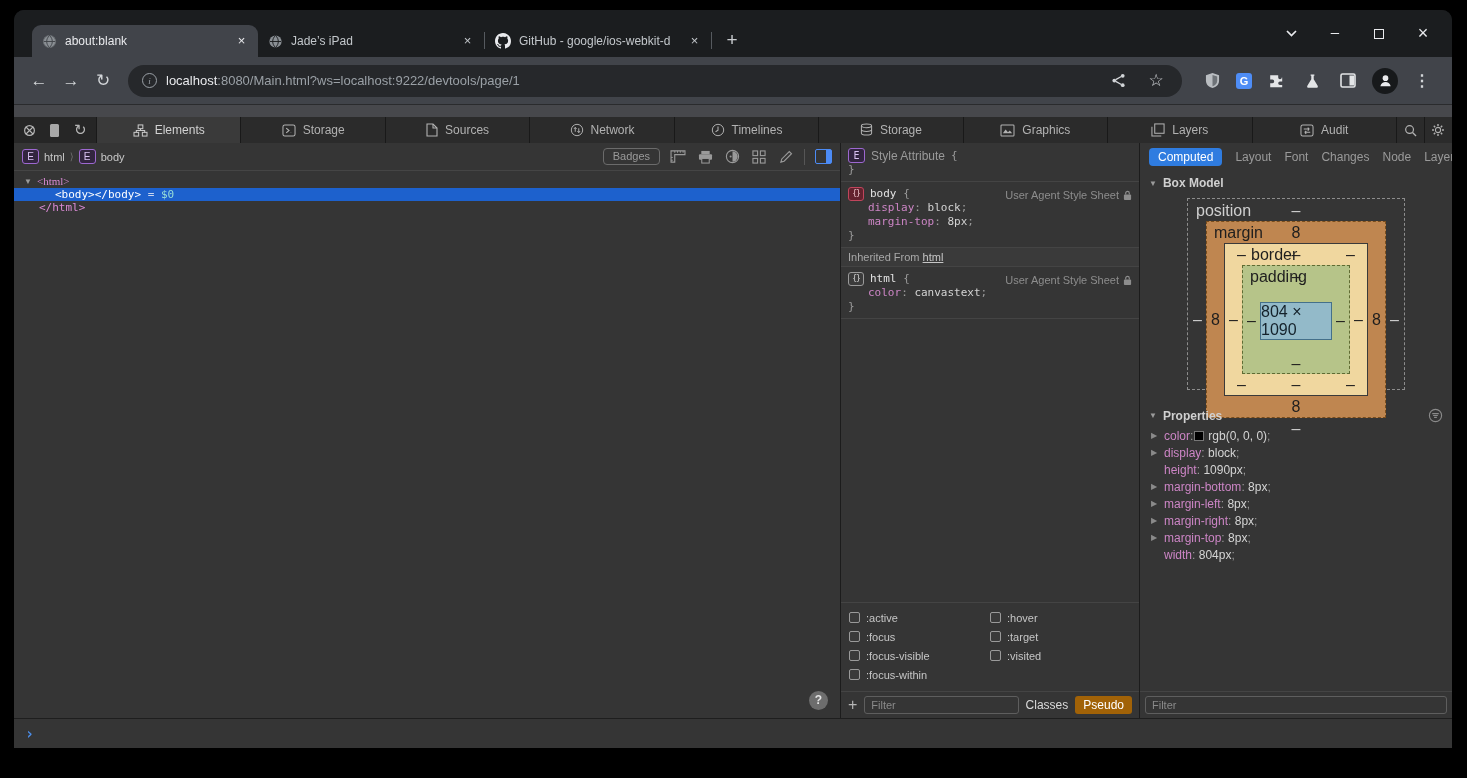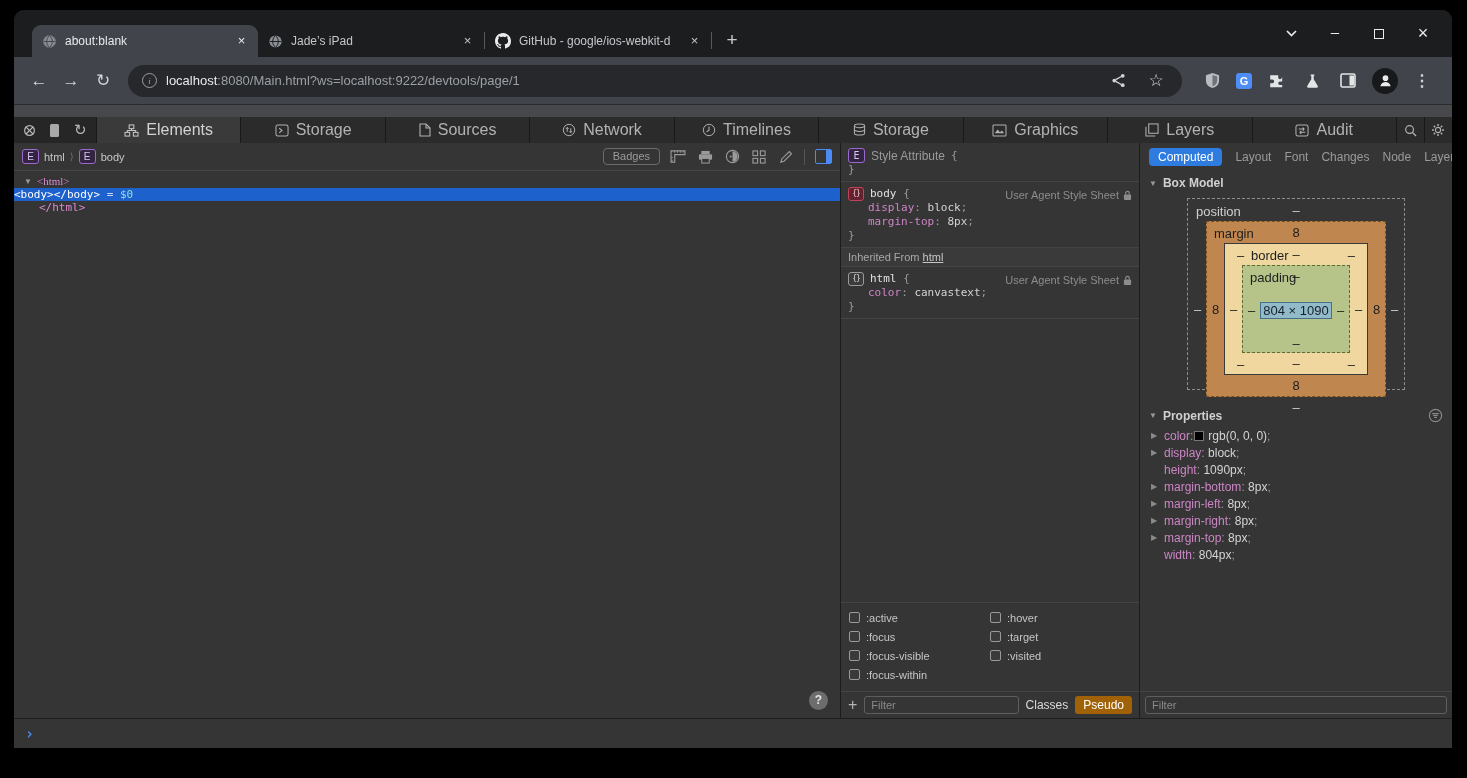--- a/index.html
+++ b/index.html
@@ -36,21 +36,21 @@
   .avatar-circle { width:26px; height:26px; border-radius:50%; background:#17191b; display:flex; align-items:center; justify-content:center; }
 
   
   .pagestrip { height:22px; background:#47484c; border-top:1px solid #2a2b2d; }
 
   
   .devtools { position:absolute; top:107px; left:0; right:0; bottom:0; background:#353535; display:flex; flex-direction:column; color:#c8c8c8; }
   .dt-tabbar { height:26px; background:#262626; display:flex; align-items:stretch; flex:none; }
   .dt-controls { display:flex; align-items:center; gap:6px; padding:0 6px; width:82px; flex:none; }
   .dt-ctrl { width:22px; height:22px; display:flex; align-items:center; justify-content:center; color:#b5b5b5; font-size:15px; }
-  .dt-tab { flex:1; display:flex; align-items:center; justify-content:center; gap:7px; color:#b2b2b2; font-size:16px; border-left:1px solid #191919; background:#2b2b2b; min-width:0; }
+  .dt-tab { flex:1; display:flex; align-items:center; justify-content:center; gap:7px; color:#b2b2b2; font-size:12px; border-left:1px solid #191919; background:#2b2b2b; min-width:0; }
   .dt-tab.active { background:#3a3a3a; color:#d2d2d2; }
   .dt-right-btn { width:28px; display:flex; align-items:center; justify-content:center; border-left:1px solid #191919; background:#2b2b2b; color:#b2b2b2; font-size:14px; flex:none; }
 
   .dt-main { flex:1; display:flex; min-height:0; }
 
   
   .dom-panel { width:826px; display:flex; flex-direction:column; position:relative; flex:none; }
   .crumbbar { height:28px; border-bottom:1px solid #454545; display:flex; align-items:center; padding:0 8px; gap:5px; flex:none; font-size:11px; }
   .etag { width:17px; height:15px; border:1px solid #9d68d0; border-radius:3px; background:#32253f; color:#d9c2f2; font-size:10px; display:flex; align-items:center; justify-content:center; flex:none; }
   .crumb-label { color:#c8c8c8; }
@@ -104,21 +104,21 @@
   .computed-panel { flex:1; border-left:1px solid #1c1c1c; display:flex; flex-direction:column; min-width:0; }
   .cp-tabs { height:27px; display:flex; align-items:center; padding:0 9px; gap:13px; font-size:12px; color:#9a9a9a; flex:none; }
   .cp-tab { white-space:nowrap; }
   .cp-tab.active { background:#2f7ce0; color:#fff; border-radius:4px; padding:2px 9px; }
   .section-head { display:flex; align-items:center; gap:6px; padding:6px 9px 4px; color:#d0d0d0; font-size:12px; font-weight:bold; flex:none; }
   .disc-tri { color:#9a9a9a; font-size:8px; }
   .sh-right { margin-left:auto; display:flex; align-items:center; }
 
   
   .bm-wrap { display:flex; justify-content:center; padding:4px 0 12px; flex:none; }
-  .bm { display:flex; flex-direction:column; font-size:13px; }
+  .bm { display:flex; flex-direction:column; font-size:16px; }
   .bm-top,.bm-bottom { position:relative; height:21px; display:flex; align-items:center; justify-content:center; flex:none; }
   .bm-label { position:absolute; left:7px; top:50%; transform:translateY(-50%); }
   .bm-edge-l { position:absolute; left:12px; top:50%; transform:translateY(-50%); }
   .bm-edge-r { position:absolute; right:12px; top:50%; transform:translateY(-50%); }
   .bm-mid { display:flex; align-items:stretch; flex:1; }
   .bm-side { width:17px; display:flex; align-items:center; justify-content:center; flex:none; }
   .bm-position { width:218px; height:192px; border:1px dashed #8d8d8d; color:#cfcfcf; background:transparent; padding:1px; }
   .bm-margin { flex:1; background:#bf8650; border:1px dashed #7a4e1d; color:#1e1e1e; }
   .bm-border { flex:1; background:#f0d79f; border:1px solid #3a3a3a; color:#1e1e1e; }
   .bm-padding { flex:1; background:#b6c489; border:1px dashed #5f6b33; color:#1e1e1e; }
@@ -411,21 +411,21 @@
                   </svg>
                 </span>
             <span class="vdiv"></span>
             <span class="crumb-icon">
                   <span class="panel-toggle"></span>
                 </span>
           </span>
         </div>
         <div class="tree">
           <div class="tl" style="padding-left:10px;font-family:Liberation Serif, serif;"><span class="disc">▼</span><span class="tag">&lt;html&gt;</span></div>
-          <div class="tl tl-selected" style=""><span>&lt;body&gt;&lt;/body&gt;</span><span> </span><span class="sel-eq">=</span><span> </span><span class="sel-ref">$0</span></div>
+          <div class="tl tl-selected" style="padding-left:41px;"><span>&lt;body&gt;&lt;/body&gt;</span><span> </span><span class="sel-eq">=</span><span> </span><span class="sel-ref">$0</span></div>
           <div class="tl" style="padding-left:25px;"><span class="tag">&lt;/html&gt;</span></div>
           <div class="help-btn">?</div>
         </div>
       </div>
 
       <div class="styles-panel">
         <div class="rule">
           <div class="rule-head">
             <span class="etag">E</span>
             <span class="sa-title">Style Attribute</span>

